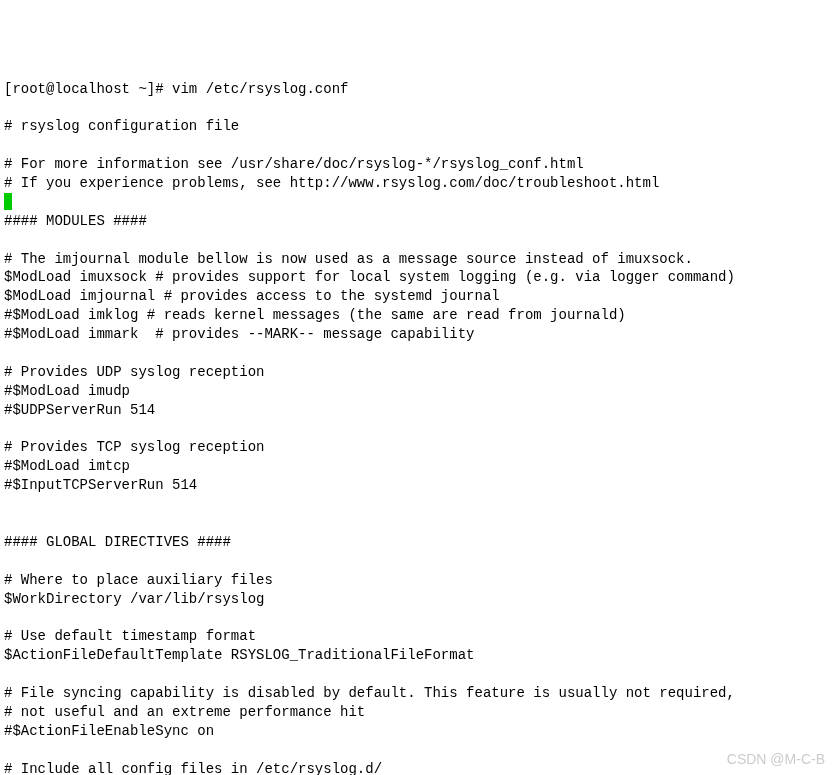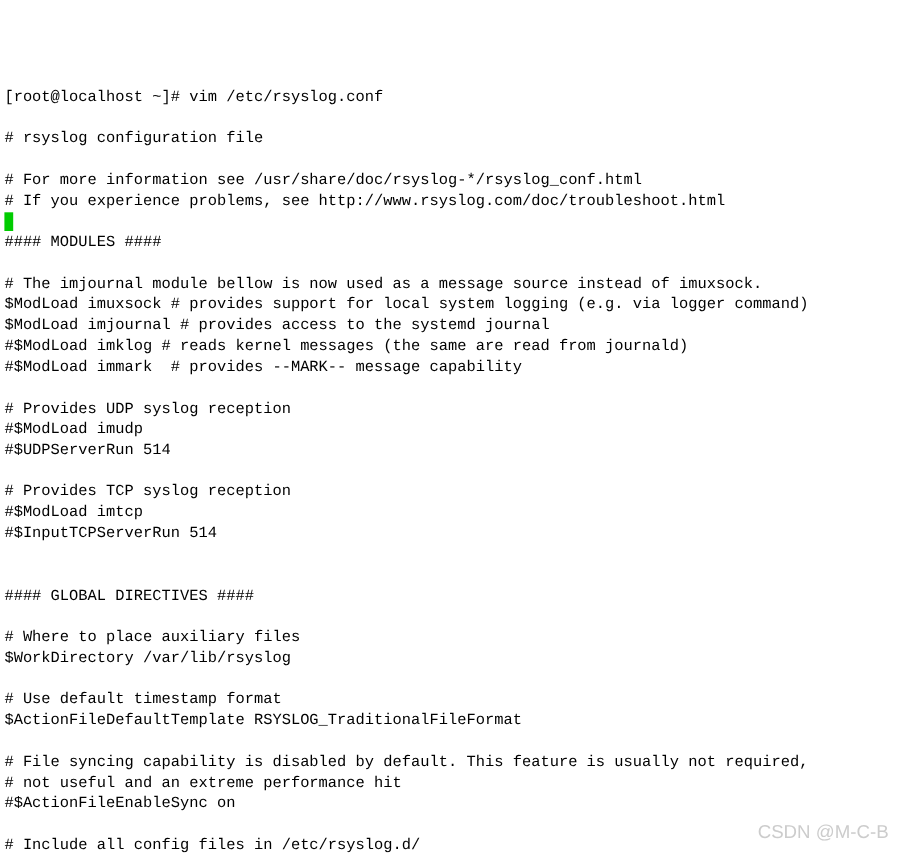--- a/index.html
+++ b/index.html
@@ -26,23 +26,23 @@
     .cursor {
       display: inline-block;
       width: 8px;
       height: 1.2em;
       background: #00cc00;
       vertical-align: text-bottom;
     }
     .watermark {
       position: absolute;
       bottom: 6px;
-      right: 27px;
+      right: 10px;
       font-family: Arial, sans-serif;
-      font-size: 17px;
+      font-size: 14px;
       color: #cccccc;
       white-space: nowrap;
     }
   </style>
 </head>
 <body>
 
 
 
 <div id="terminal"><div class="line">[root@localhost ~]# vim /etc/rsyslog.conf</div><div class="line">&nbsp;</div><div class="line"># rsyslog configuration file</div><div class="line">&nbsp;</div><div class="line"># For more information see /usr/share/doc/rsyslog-*/rsyslog_conf.html</div><div class="line"># If you experience problems, see http://www.rsyslog.com/doc/troubleshoot.html</div><div class="line"><span class="cursor"></span></div><div class="line">#### MODULES ####</div><div class="line">&nbsp;</div><div class="line"># The imjournal module bellow is now used as a message source instead of imuxsock.</div><div class="line">$ModLoad imuxsock # provides support for local system logging (e.g. via logger command)</div><div class="line">$ModLoad imjournal # provides access to the systemd journal</div><div class="line">#$ModLoad imklog # reads kernel messages (the same are read from journald)</div><div class="line">#$ModLoad immark  # provides --MARK-- message capability</div><div class="line">&nbsp;</div><div class="line"># Provides UDP syslog reception</div><div class="line">#$ModLoad imudp</div><div class="line">#$UDPServerRun 514</div><div class="line">&nbsp;</div><div class="line"># Provides TCP syslog reception</div><div class="line">#$ModLoad imtcp</div><div class="line">#$InputTCPServerRun 514</div><div class="line">&nbsp;</div><div class="line">&nbsp;</div><div class="line">#### GLOBAL DIRECTIVES ####</div><div class="line">&nbsp;</div><div class="line"># Where to place auxiliary files</div><div class="line">$WorkDirectory /var/lib/rsyslog</div><div class="line">&nbsp;</div><div class="line"># Use default timestamp format</div><div class="line">$ActionFileDefaultTemplate RSYSLOG_TraditionalFileFormat</div><div class="line">&nbsp;</div><div class="line"># File syncing capability is disabled by default. This feature is usually not required,</div><div class="line"># not useful and an extreme performance hit</div><div class="line">#$ActionFileEnableSync on</div><div class="line">&nbsp;</div><div class="line"># Include all config files in /etc/rsyslog.d/</div></div>

